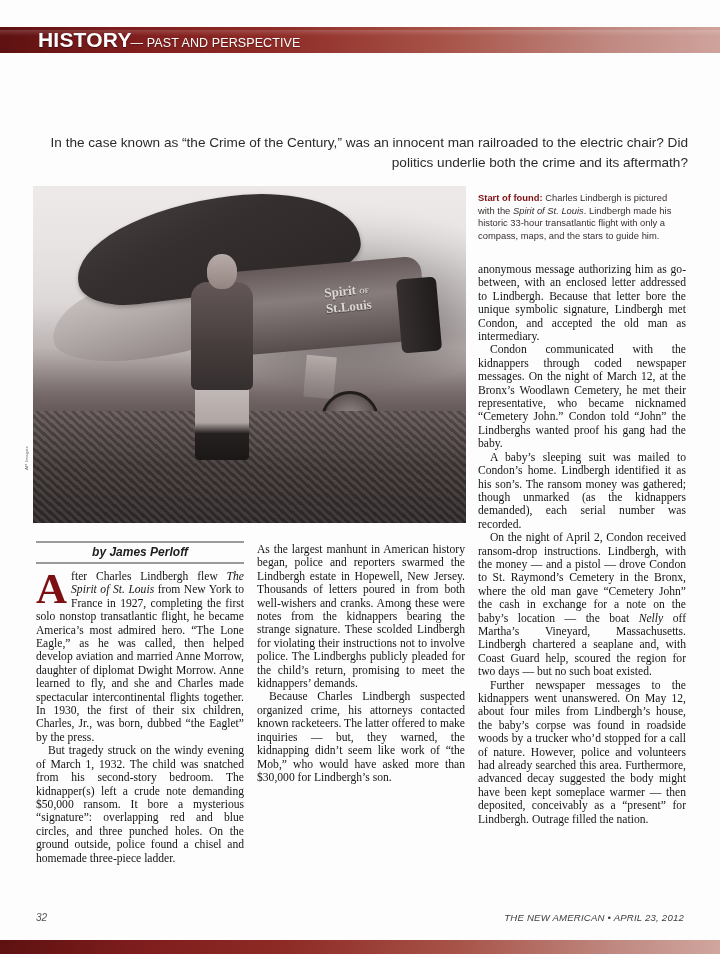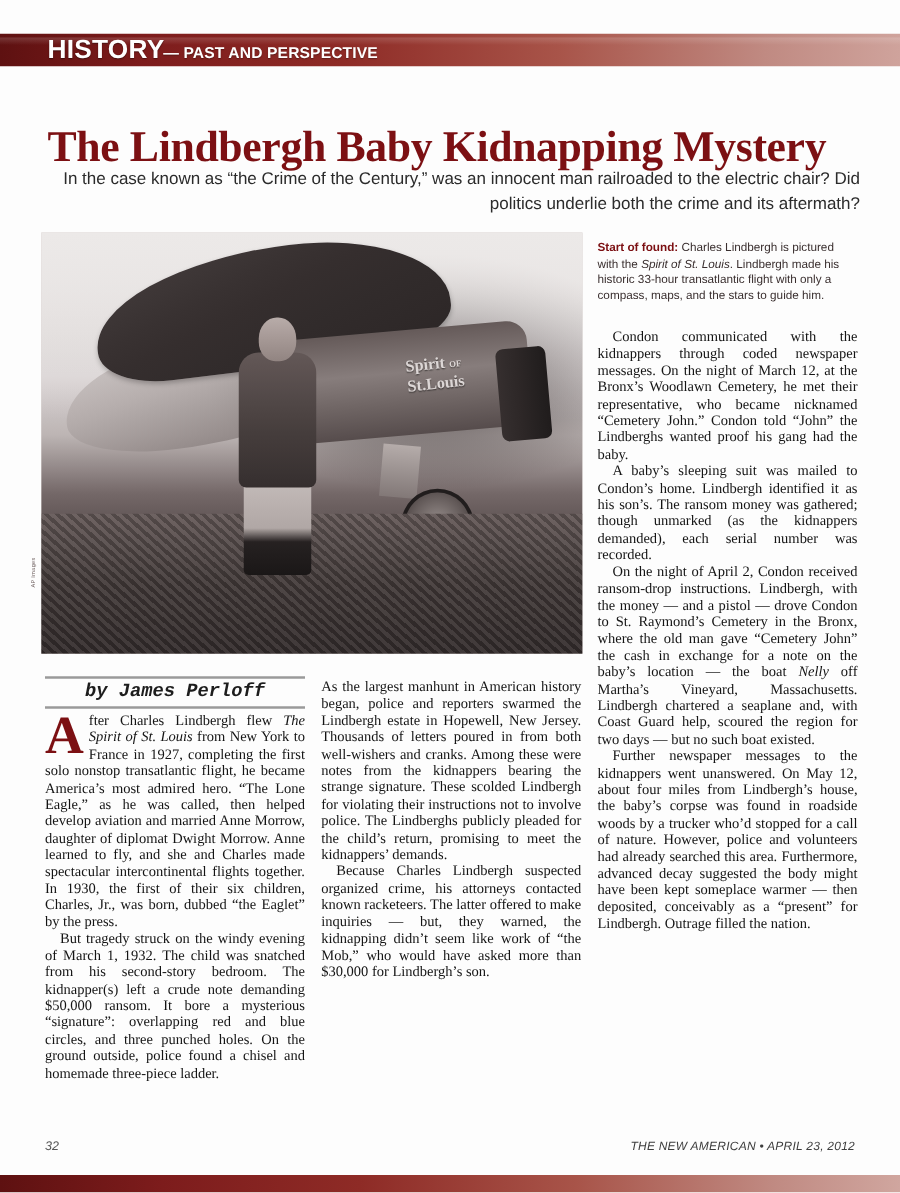--- a/index.html
+++ b/index.html
@@ -57,21 +57,21 @@
   }
   .header-text .kicker-main {
     font-size: 21px;
     font-weight: bold;
     color: #ffffff;
     letter-spacing: 0.2px;
     text-shadow: 0 1px 1px rgba(0,0,0,0.45);
   }
   .header-text .kicker-sub {
     font-size: 12.5px;
-    font-weight: bold;
+    font-weight: normal;
     color: #ffffff;
     letter-spacing: 0.1px;
     margin-left: -1px;
     text-shadow: 0 1px 1px rgba(0,0,0,0.35);
   }
 
   
   .headline {
     position: absolute;
     left: 38px;
@@ -284,22 +284,22 @@
 
   .byline-box {
     position: absolute;
     left: 36px;
     top: 541px;
     width: 208px;
     text-align: center;
     border-top: 2px solid #9a9a9a;
     border-bottom: 2px solid #9a9a9a;
     padding: 2px 0 3px 0;
-    font-family: Liberation Mono, monospace;
-    font-size: 15px;
+    font-family: Liberation Sans, sans-serif;
+    font-size: 12px;
     font-weight: bold;
     font-style: italic;
     color: #1d1d1d;
   }
 
   .dropcap {
     float: left;
     font-family: "Liberation Serif", serif;
     font-size: 43px;
     line-height: 34px;
@@ -359,21 +359,20 @@
 </head>
 <body>
 
 <div class="page">
 
   <div class="header-bar"></div>
   <div class="header-text">
     <span class="kicker-main">HISTORY</span><span class="kicker-sub">— PAST AND PERSPECTIVE</span>
   </div>
 
-  <h1 class="headline">The Lindbergh Baby Kidnapping Mystery</h1>
   <div class="deck">In the case known as “the Crime of the Century,” was an innocent man railroaded to the electric chair? Did politics underlie both the crime and its aftermath?</div>
 
   <div class="photo-wrap">
     <div class="photo">
       <div class="sky-glow"></div>
       <div class="wing2"></div>
       <div class="wing"></div>
       <div class="fuselage"></div>
       <div class="engine"></div>
       <div class="plane-text">
@@ -401,20 +400,21 @@
     <p class="first"><span class="dropcap">A</span><span>fter Charles Lindbergh flew </span><i>The Spirit of St. Louis</i><span> from New York to France in 1927, completing the first solo nonstop transatlantic flight, he became America’s most admired hero. “The Lone Eagle,” as he was called, then helped develop aviation and married Anne Morrow, daughter of diplomat Dwight Morrow. Anne learned to fly, and she and Charles made spectacular intercontinental flights together. In 1930, the first of their six children, Charles, Jr., was born, dubbed “the Eaglet” by the press.</span></p>
     <p>But tragedy struck on the windy evening of March 1, 1932. The child was snatched from his second-story bedroom. The kidnapper(s) left a crude note demanding $50,000 ransom. It bore a mysterious “signature”: overlapping red and blue circles, and three punched holes. On the ground outside, police found a chisel and homemade three-piece ladder.</p>
   </div>
 
   <div class="col" id="col2">
     <p class="first">As the largest manhunt in American history began, police and reporters swarmed the Lindbergh estate in Hopewell, New Jersey. Thousands of letters poured in from both well-wishers and cranks. Among these were notes from the kidnappers bearing the strange signature. These scolded Lindbergh for violating their instructions not to involve police. The Lindberghs publicly pleaded for the child’s return, promising to meet the kidnappers’ demands.</p>
     <p>Because Charles Lindbergh suspected organized crime, his attorneys contacted known racketeers. The latter offered to make inquiries — but, they warned, the kidnapping didn’t seem like work of “the Mob,” who would have asked more than $30,000 for Lindbergh’s son.</p>
   </div>
 
   <div class="col" id="col3">
+    <p class="first">anonymous  message authorizing him as go-between, with an enclosed letter addressed to Lindbergh. Because that letter bore the unique symbolic signature, Lindbergh met Condon, and accepted the old man as intermediary.</p>
     <p>Condon communicated with the kidnappers through coded newspaper messages. On the night of March 12, at the Bronx’s Woodlawn Cemetery, he met their representative, who became nicknamed “Cemetery John.” Condon told “John” the Lindberghs wanted proof his gang had the baby.</p>
     <p>A baby’s sleeping suit was mailed to Condon’s home. Lindbergh identified it as his son’s. The ransom money was gathered; though unmarked (as the kidnappers demanded), each serial number was recorded.</p>
     <p><span>On the night of April 2, Condon received ransom-drop instructions. Lindbergh, with the money — and a pistol — drove Condon to St. Raymond’s Cemetery in the Bronx, where the old man gave “Cemetery John” the cash in exchange for a note on the baby’s location — the boat </span><i>Nelly</i><span> off Martha’s Vineyard, Massachusetts. Lindbergh chartered a seaplane and, with Coast Guard help, scoured the region for two days — but no such boat existed.</span></p>
     <p>Further newspaper messages to the kidnappers went unanswered. On May 12, about four miles from Lindbergh’s house, the baby’s corpse was found in roadside woods by a trucker who’d stopped for a call of nature. However, police and volunteers had already searched this area. Furthermore, advanced decay suggested the body might have been kept someplace warmer — then deposited, conceivably as a “present” for Lindbergh. Outrage filled the nation.</p>
   </div>
 
   <div class="folio-left">32</div>
   <div class="folio-right">THE NEW AMERICAN  •  APRIL 23, 2012</div>
   <div class="footer-rule"></div>
 

